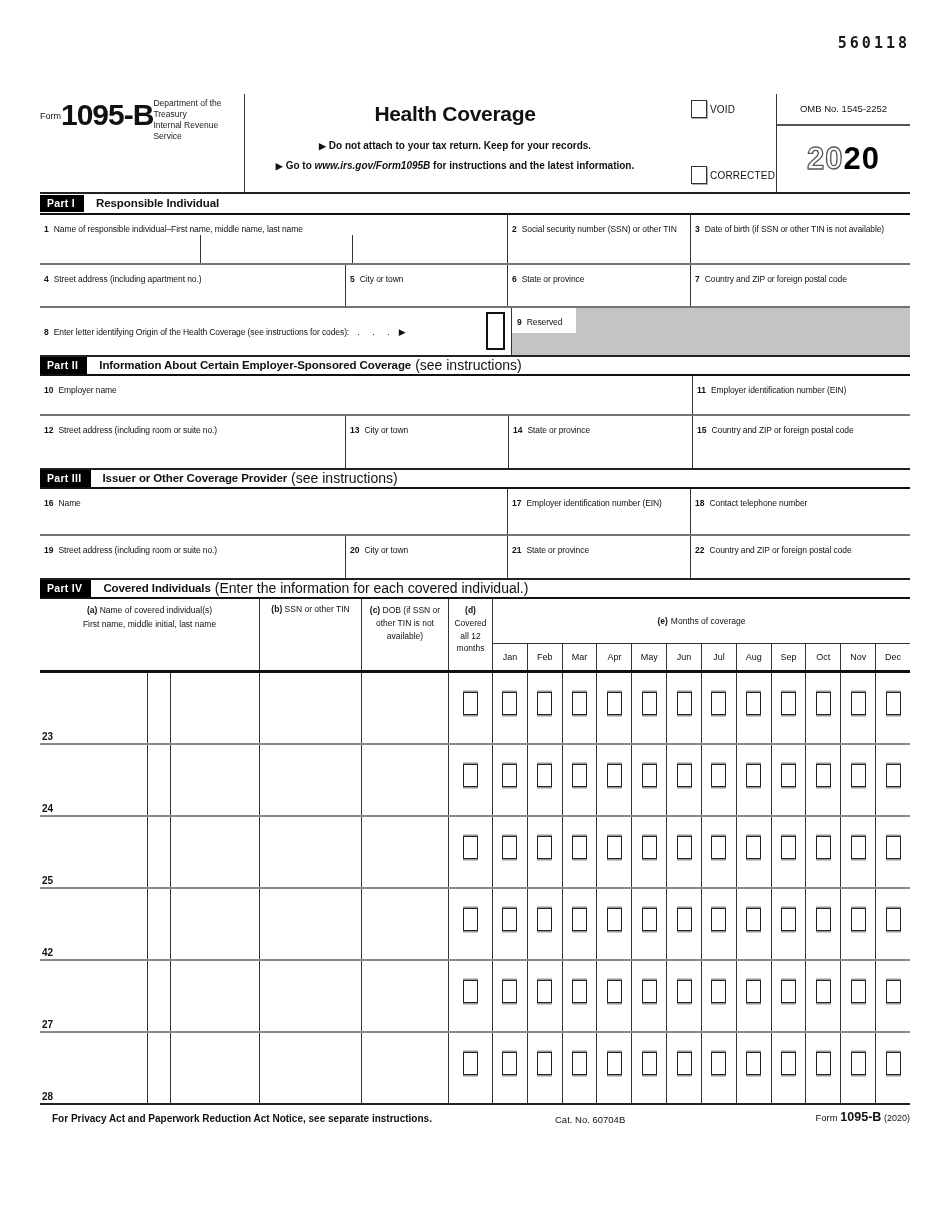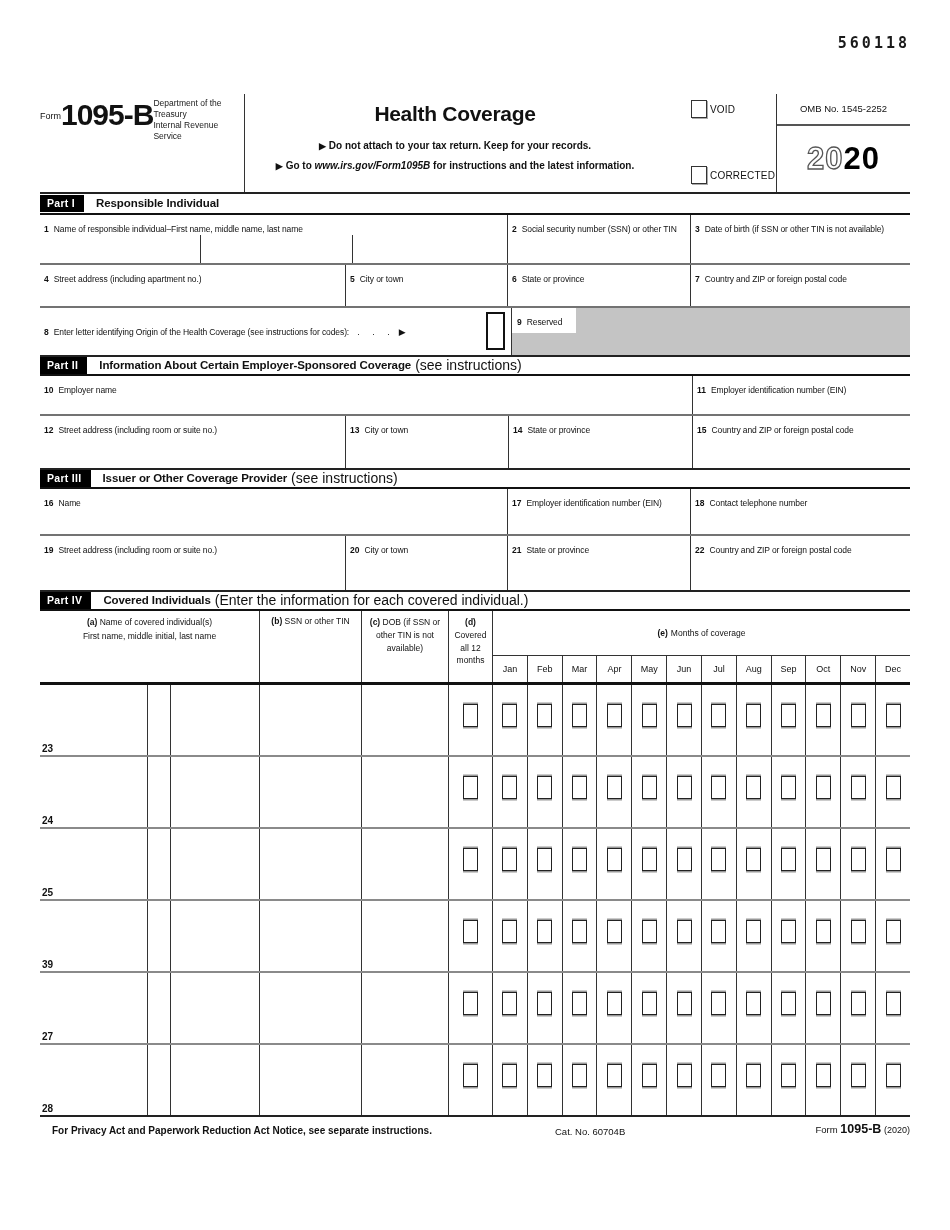--- a/index.html
+++ b/index.html
@@ -228,21 +228,21 @@
       <div class="fcell" style="width:467px;">
         <span class="fnum">16</span><span class="flabel">Name</span>
       </div>
       <div class="fcell bl" style="width:183px;">
         <span class="fnum">17</span><span class="flabel">Employer identification number (EIN)</span>
       </div>
       <div class="fcell bl" style="width:220px;">
         <span class="fnum">18</span><span class="flabel">Contact telephone number</span>
       </div>
     </div>
-    <div class="frow noline" style="height:54px;">
+    <div class="frow noline" style="height:42px;">
       <div class="fcell" style="width:305px;">
         <span class="fnum">19</span><span class="flabel">Street address (including room or suite no.)</span>
       </div>
       <div class="fcell bl" style="width:162px;">
         <span class="fnum">20</span><span class="flabel">City or town</span>
       </div>
       <div class="fcell bl" style="width:183px;">
         <span class="fnum">21</span><span class="flabel">State or province</span>
       </div>
       <div class="fcell bl" style="width:220px;">
@@ -445,21 +445,21 @@
               <span class="cbv"></span>
             </div>
             <div class="month-cell">
               <span class="cbv"></span>
             </div>
           </div>
   </div>
 
   <div class="civ-row">
     <div class="civ-cell cell-fn">
-      <span class="rownum">39</span>
+      <span class="rownum">42</span>
     </div>
     <div class="civ-cell cell-mi"></div>
     <div class="civ-cell cell-ln"></div>
     <div class="civ-cell cell-ssn"></div>
     <div class="civ-cell cell-dob"></div>
     <div class="civ-cell cell-d12">
       <span class="cbv"></span>
     </div>
     <div class="months-wrap">
             <div class="month-cell">

